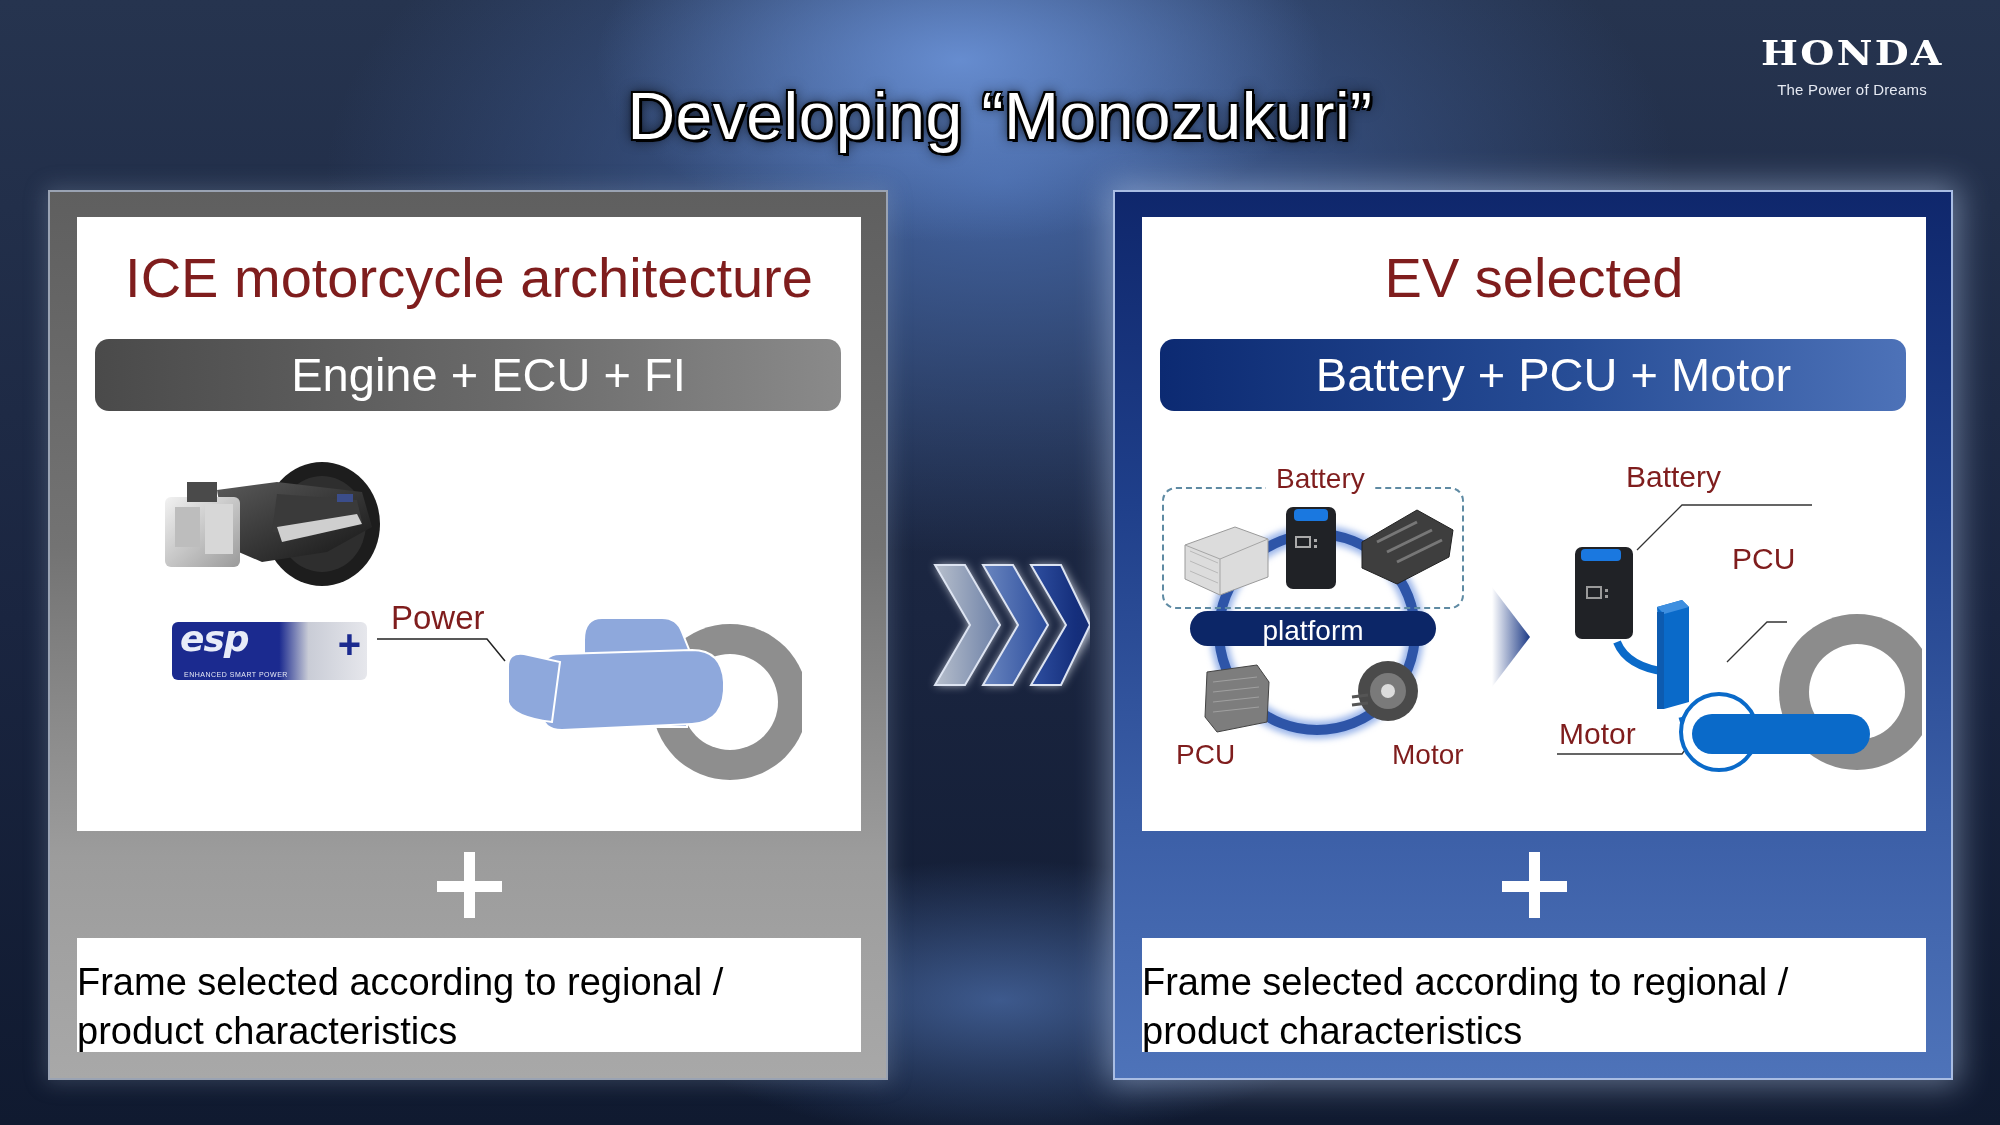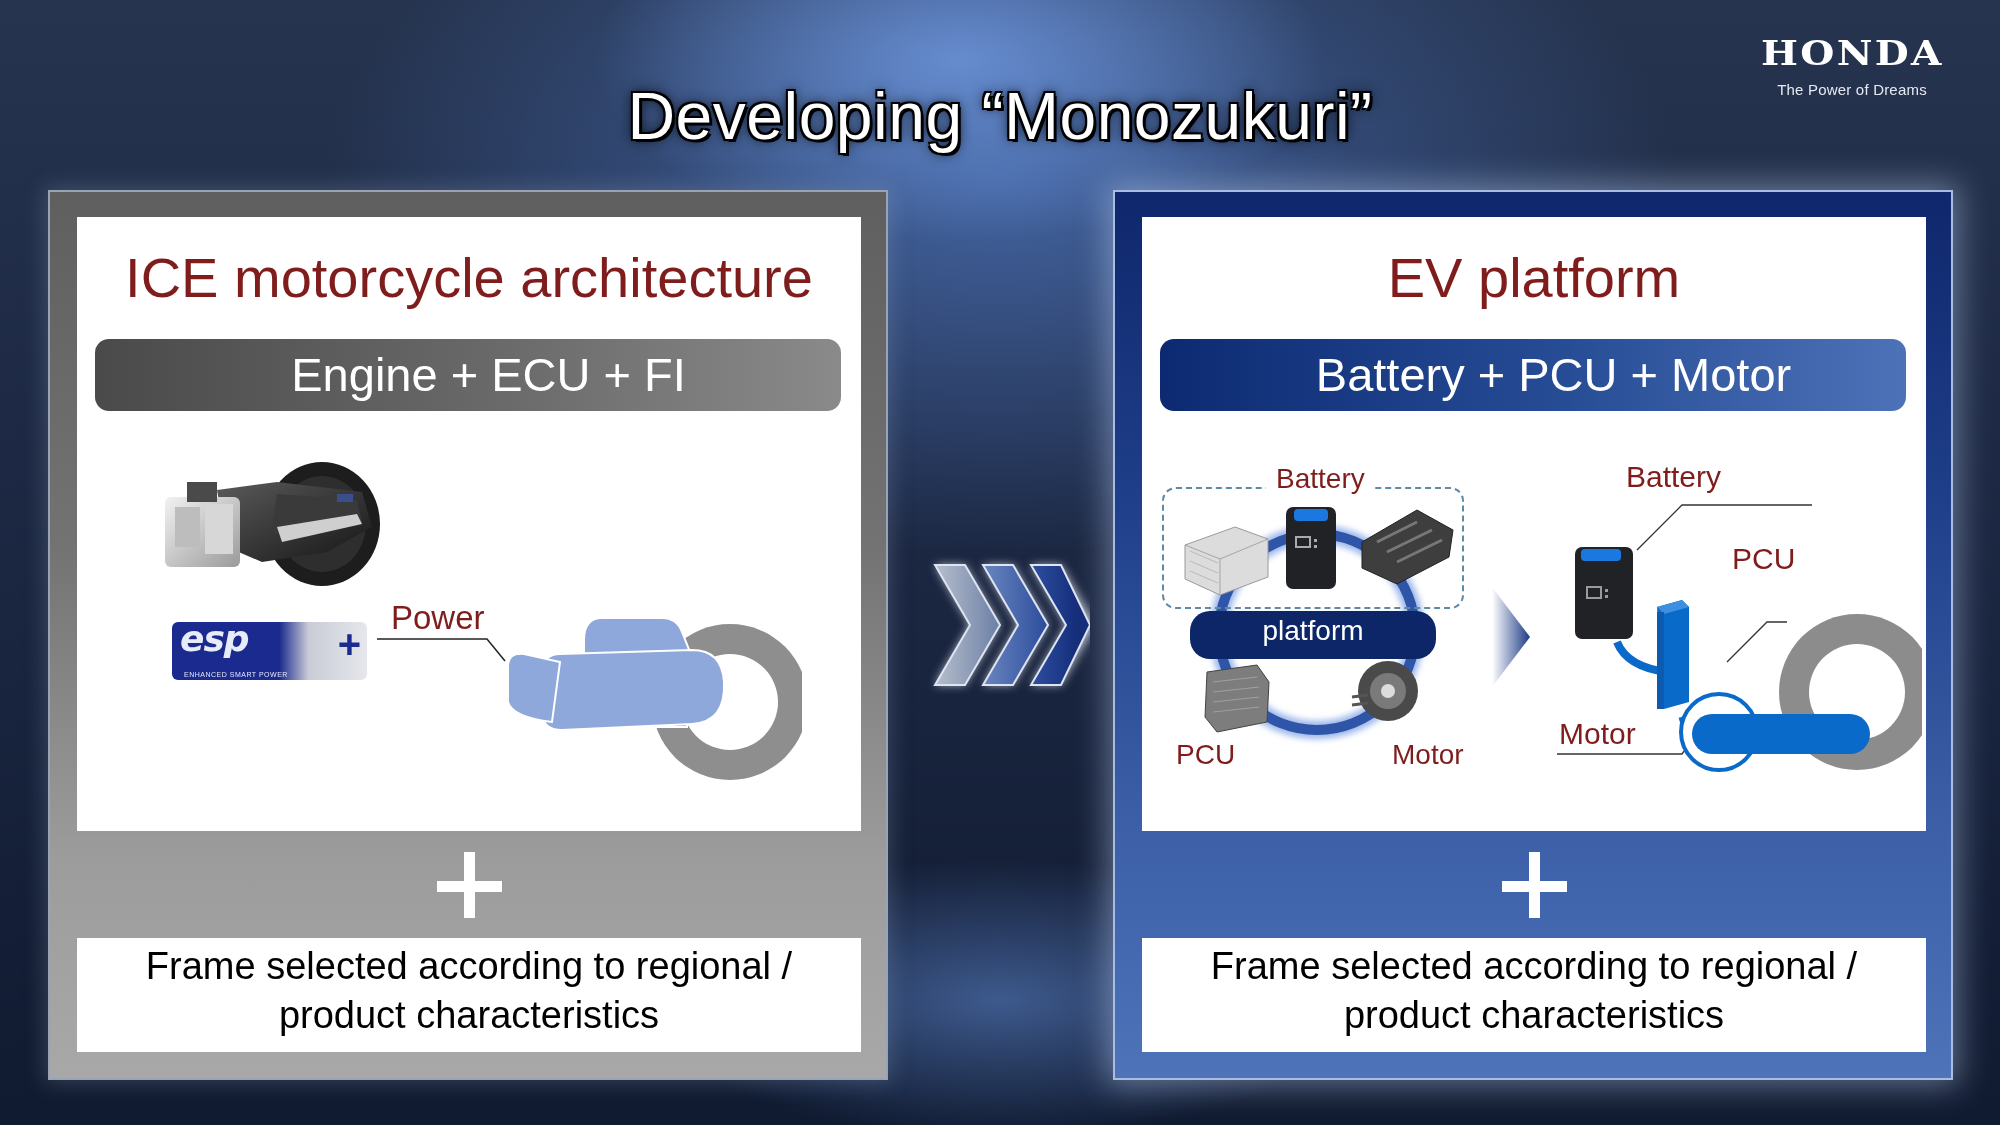--- a/index.html
+++ b/index.html
@@ -57,21 +57,21 @@
   .formula-blue { background: linear-gradient(90deg, #0c2a72 0%, #274d96 55%, #4d72b8 100%); }
 
   .plus {
     position: absolute; left: 0; top: 660px; width: 100%; height: 70px;
   }
   .plus .h { position: absolute; left: 387px; top: 29px; width: 65px; height: 11px; background: #fff; }
   .plus .v { position: absolute; left: 414px; top: 0; width: 11px; height: 66px; background: #fff; }
 
   .bottom-box {
     position: absolute; left: 27px; top: 746px; width: 784px; height: 114px; background: #fff;
-    text-align: center; font-size: 38px; line-height: 49px; color: #000; padding-top: 4px;
+    text-align: left; font-size: 38px; line-height: 49px; color: #000; padding-top: 20px;
   }
 
   
   .engine-photo { position: absolute; left: 80px; top: 235px; width: 230px; height: 140px; }
   .esp-logo {
     position: absolute; left: 95px; top: 405px; width: 195px; height: 58px; border-radius: 6px;
     background: linear-gradient(90deg, #1b2a8f 0%, #1b2a8f 55%, #c9ccd6 70%, #e6e7ec 100%);
     overflow: hidden;
   }
   .esp-text {
@@ -86,21 +86,21 @@
 
   
   .chevrons { position: absolute; left: 915px; top: 555px; width: 175px; height: 140px; }
 
   
   .dash-box {
     position: absolute; left: 20px; top: 270px; width: 302px; height: 122px;
     border: 2px dashed #5e8aa3; border-radius: 14px;
   }
   .platform-pill {
-    position: absolute; left: 48px; top: 394px; width: 246px; height: 48px; border-radius: 20px;
+    position: absolute; left: 48px; top: 394px; width: 246px; height: 35px; border-radius: 20px;
     background: #0c2667; color: #fff; font-size: 28px; line-height: 40px; text-align: center;
   }
 </style>
 </head>
 <body>
 
 <div class="title">Developing “Monozukuri”</div>
 <div class="logo">
   <div class="logo-word">HONDA</div>
   <div class="logo-tag">The Power of Dreams</div>
@@ -188,21 +188,21 @@
     <path d="M68 10 L98 10 L133 70 L98 130 L68 130 L103 70 Z" fill="#e8ecf4"></path>
     <path d="M116 10 L146 10 L181 70 L146 130 L116 130 L151 70 Z" fill="#e8ecf4"></path>
   </g>
   <path d="M20 10 L50 10 L85 70 L50 130 L20 130 L55 70 Z" fill="url(#c1)" stroke="#dde4f2" stroke-width="2"></path>
   <path d="M68 10 L98 10 L133 70 L98 130 L68 130 L103 70 Z" fill="url(#c2)" stroke="#dde4f2" stroke-width="2"></path>
   <path d="M116 10 L146 10 L175 70 L146 130 L116 130 L151 70 Z" fill="url(#c3)" stroke="#dde4f2" stroke-width="2"></path>
 </svg>
 
 <div class="panel panel-right">
   <div class="inner">
-    <div class="panel-title">EV platform</div>
+    <div class="panel-title">EV selected</div>
     <div class="formula formula-blue">Battery + PCU + Motor</div>
 
     <svg style="position:absolute; left:60px; top:300px;" width="230" height="230" viewBox="0 0 230 230">
       <defs>
           <filter id="rg">
             <feGaussianBlur stdDeviation="3"></feGaussianBlur>
           </filter>
         </defs>
       <circle cx="115" cy="115" r="98" fill="none" stroke="#9bb6ea" stroke-width="18" filter="url(#rg)"></circle>
       <circle cx="115" cy="115" r="98" fill="none" stroke="#2e55a8" stroke-width="10"></circle>

